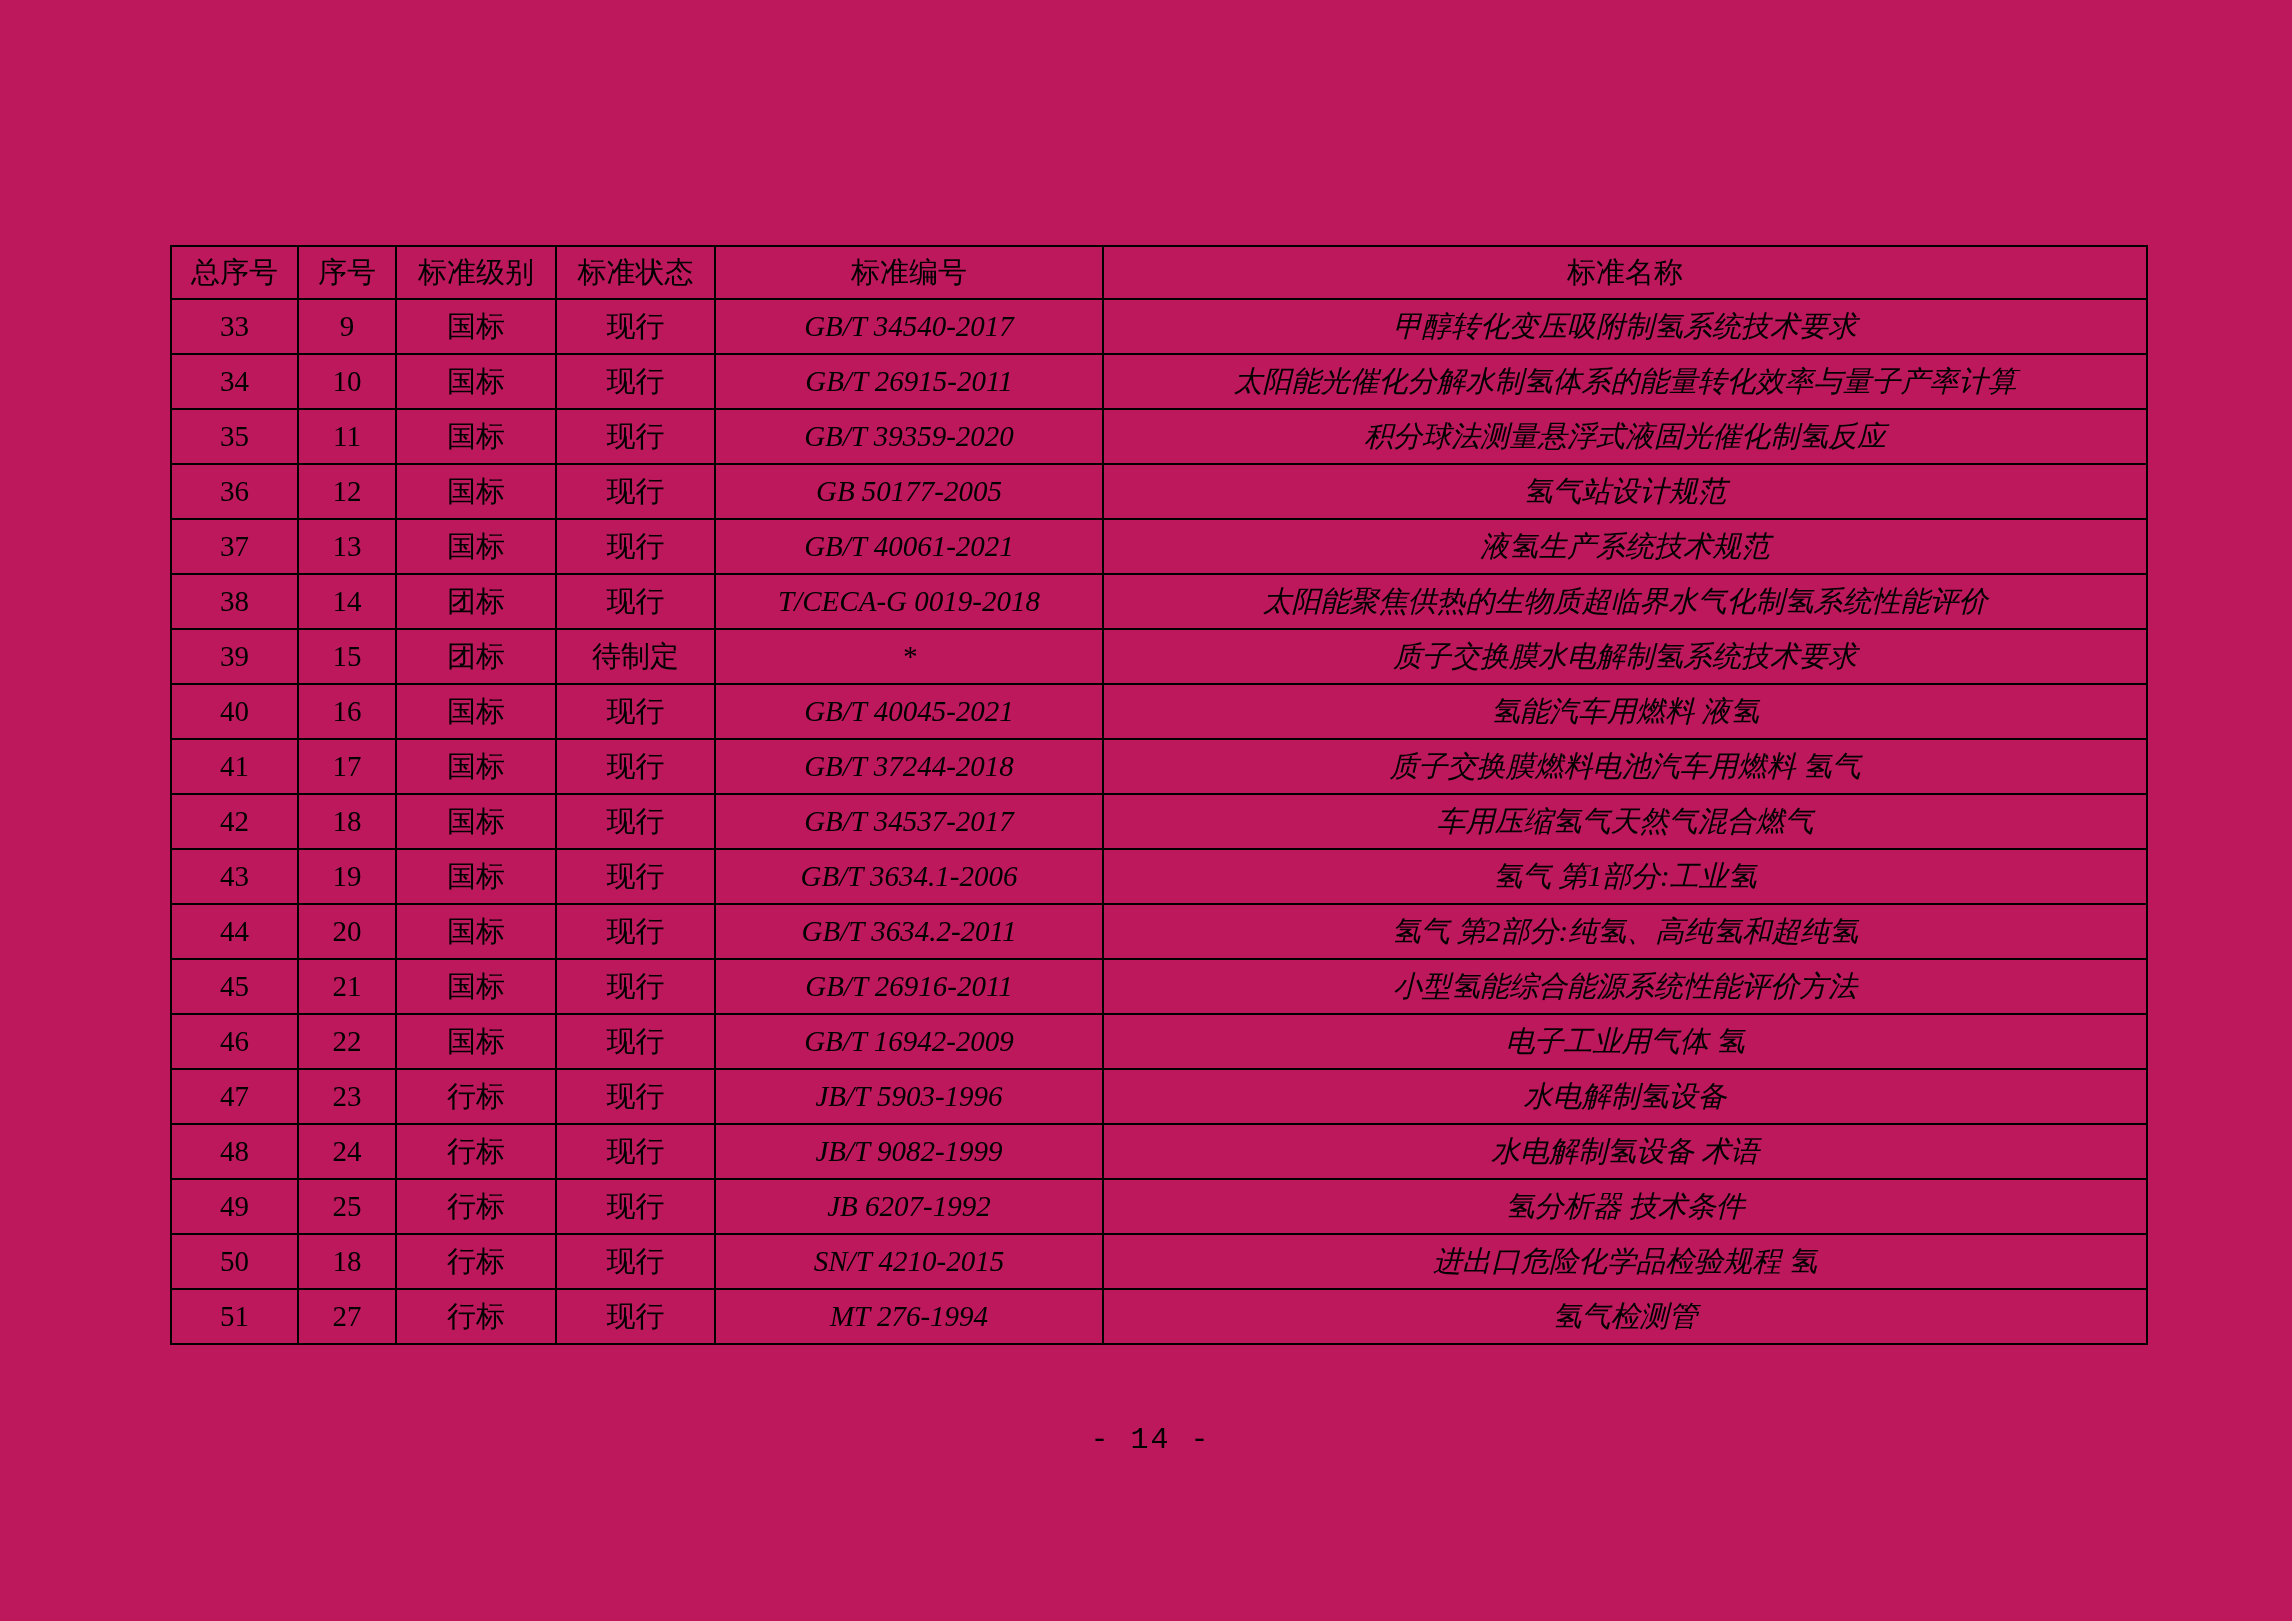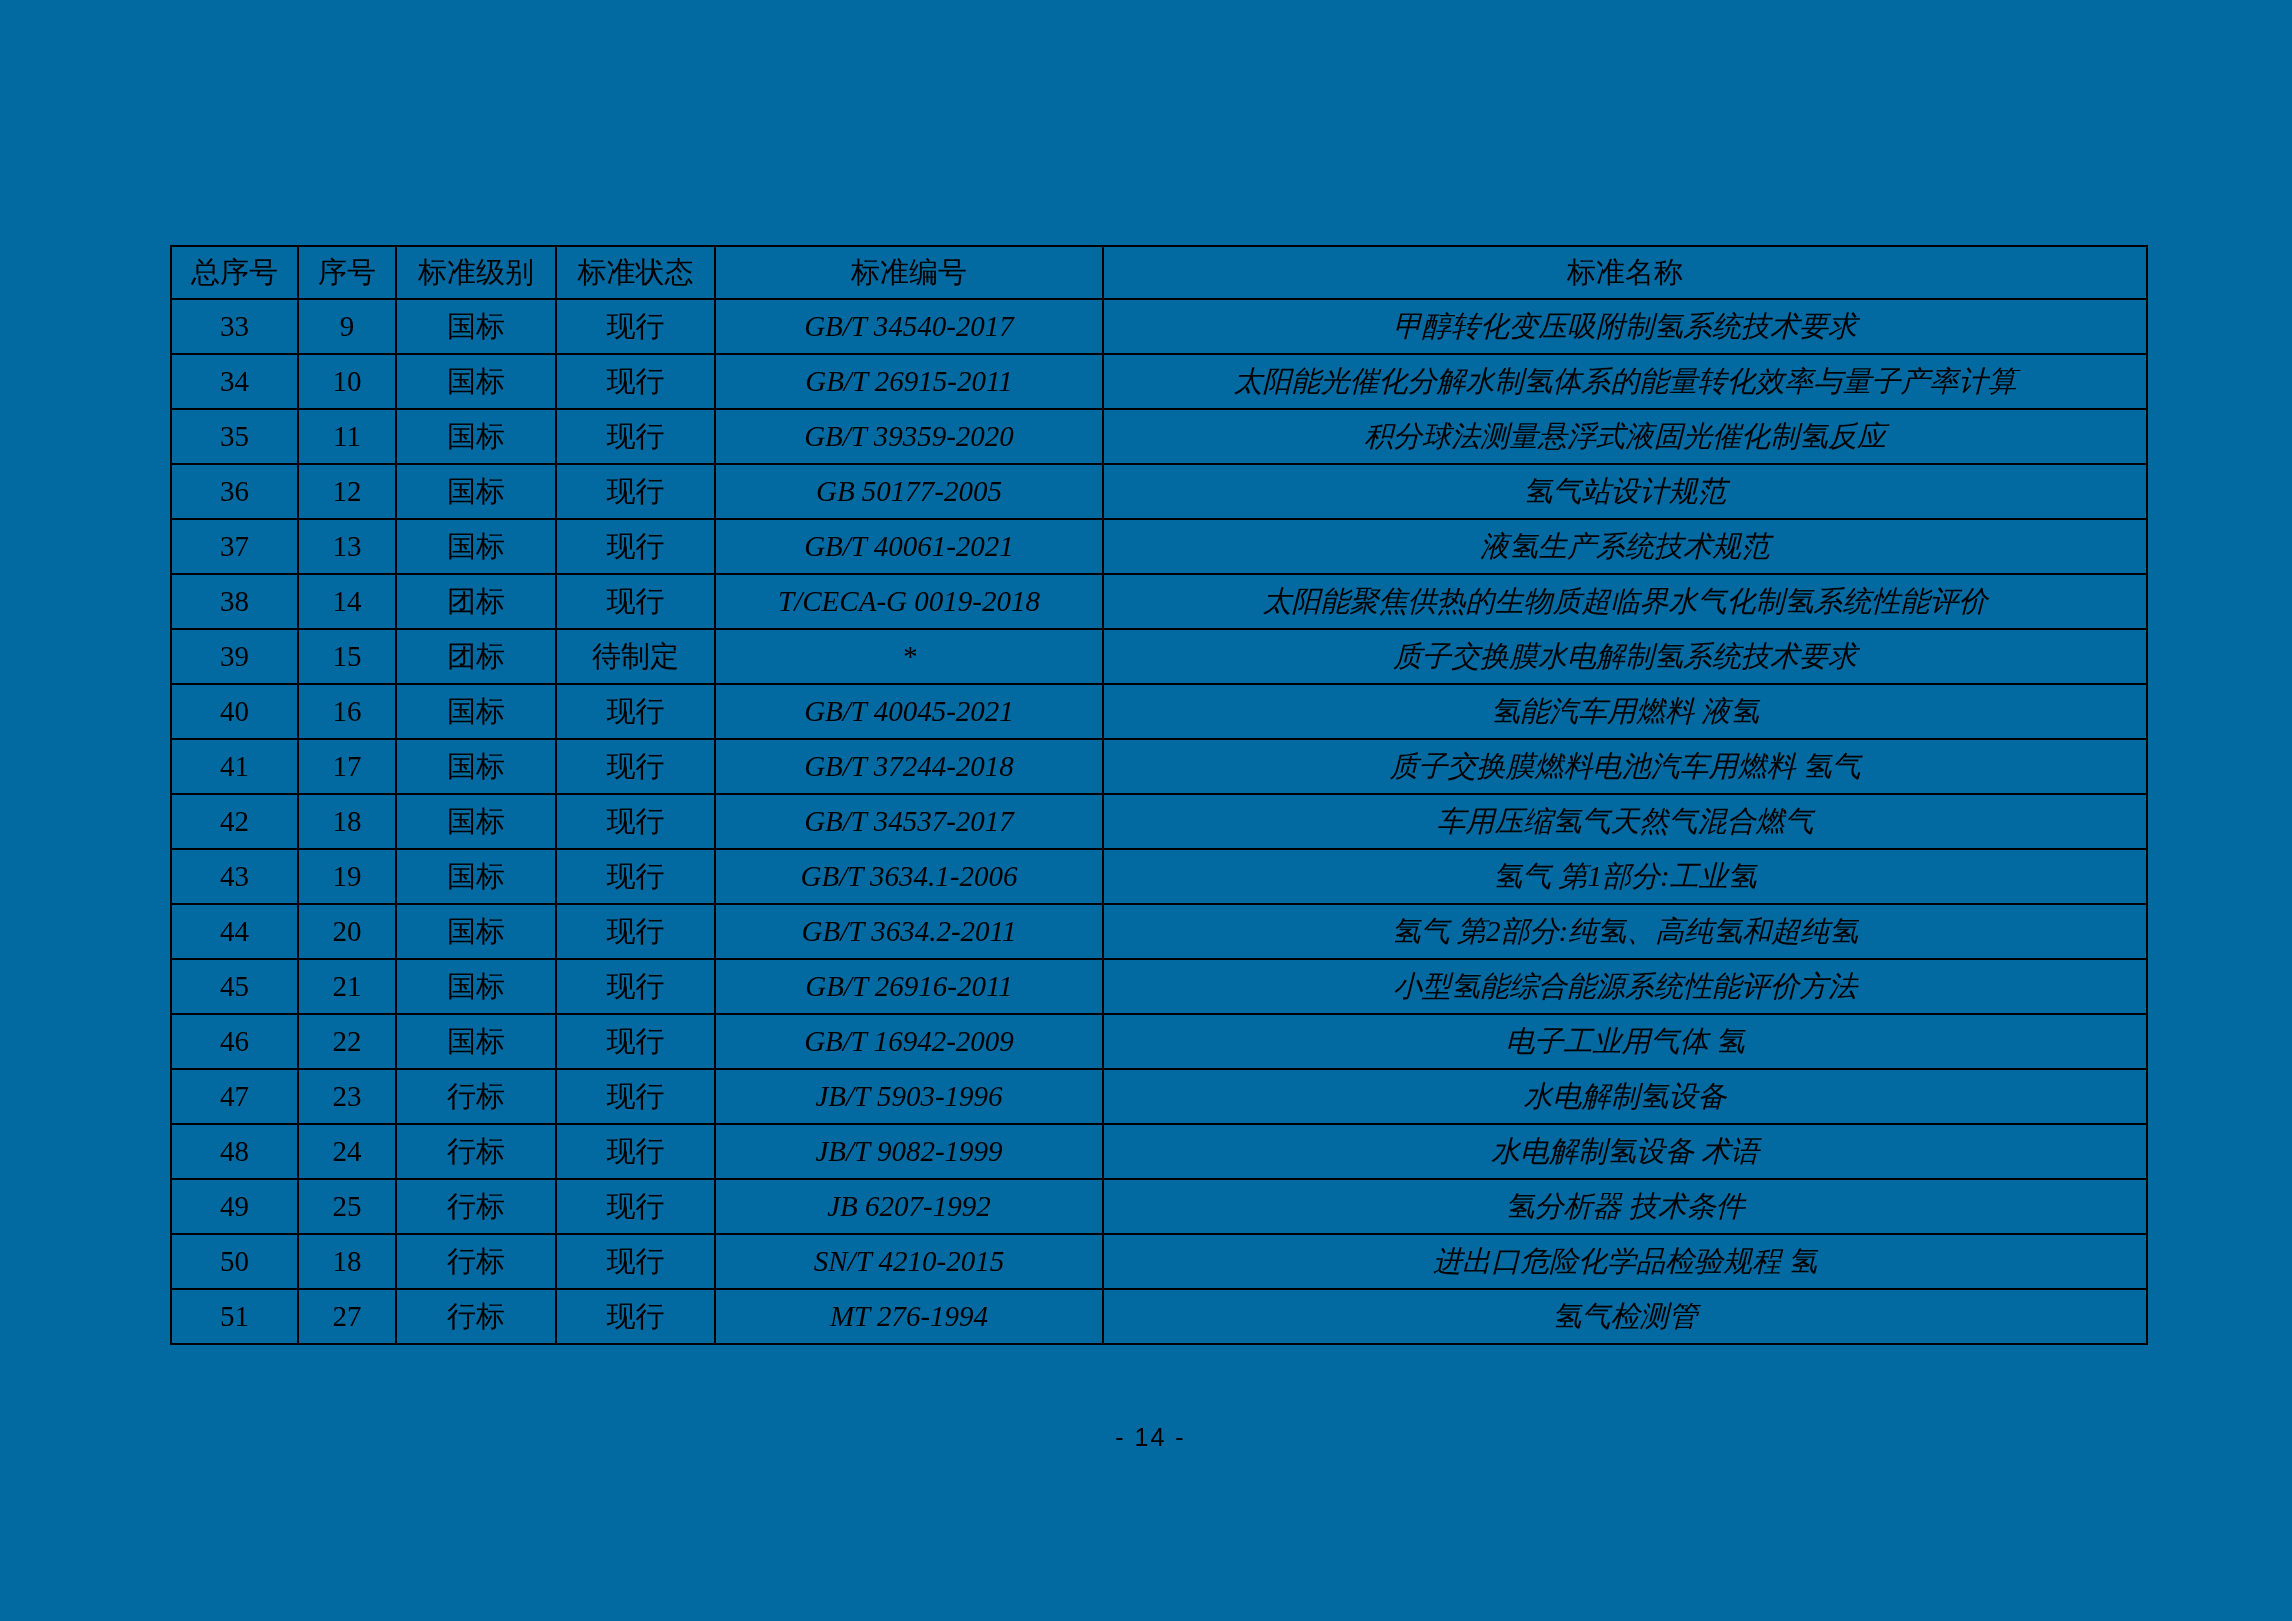--- a/index.html
+++ b/index.html
@@ -4,21 +4,21 @@
 <style>
   html, body {
     margin: 0;
     padding: 0;
     background: #ffffff;
   }
   .page {
     position: relative;
     width: 2293px;
     height: 1621px;
-    background: #0369a1;
+    background: #be185d;
     font-family: "Liberation Serif", "DejaVu Serif", serif;
     color: #000000;
   }
   table.standards {
     position: absolute;
     left: 170px;
     top: 245px;
     width: 1978px;
     border-collapse: collapse;
     table-layout: fixed;
@@ -51,22 +51,22 @@
     text-align: left;
     padding-left: 13.7px;
     font-style: italic;
   }
   .page-number {
     position: absolute;
     left: 0;
     right: 0;
     top: 1423px;
     text-align: center;
-    font-size: 25px;
-    font-family: Liberation Sans, sans-serif;
+    font-size: 30px;
+    font-family: Liberation Mono, monospace;
     letter-spacing: 2px;
     padding-left: 8px;
   }
 </style>
 </head>
 <body>
 
 <div class="page">
 
   <table class="standards">

